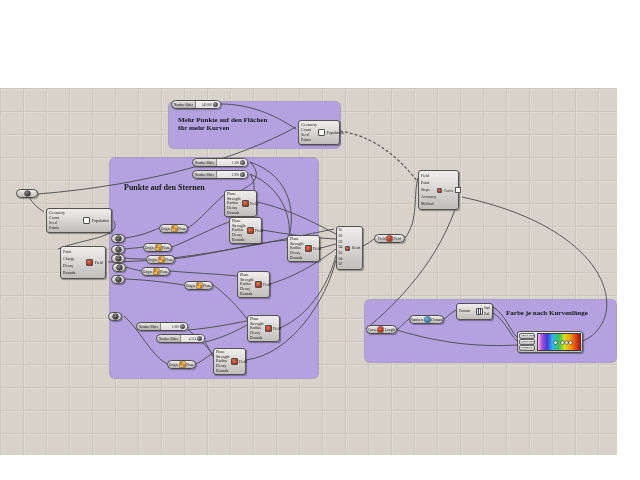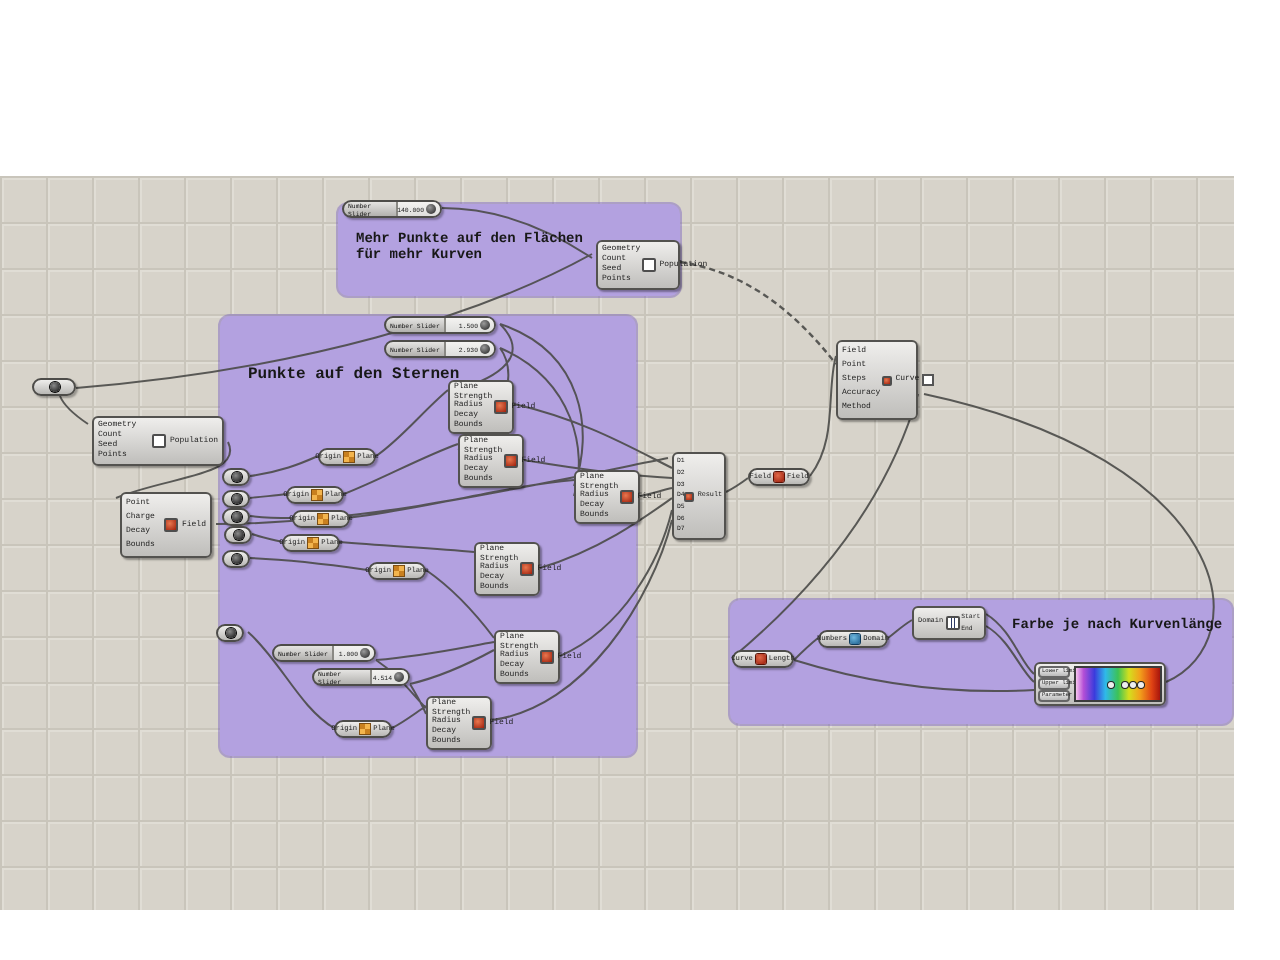--- a/index.html
+++ b/index.html
@@ -1,17 +1,17 @@
 <!DOCTYPE html>
 <html><head>
 <meta charset="utf-8">
 <style>
   html,body{margin:0;padding:0;background:#fff;}
   #stage{position:relative;width:640px;height:480px;background:#fff;overflow:hidden;
-         font-family:Liberation Mono, monospace;}
+         font-family:Liberation Serif, serif;}
   #canvas{position:absolute;left:0;top:88px;width:617px;height:367px;background:#d7d3ca;
     background-image:linear-gradient(#c9c5bb 1px,transparent 1px),
                      linear-gradient(90deg,#c9c5bb 1px,transparent 1px),
                      linear-gradient(#e0ddd5 1px,transparent 1px),
                      linear-gradient(90deg,#e0ddd5 1px,transparent 1px);
     background-size:23px 23px,23px 23px,23px 23px,23px 23px;
     background-position:0 0,0 0,1px 1px,1px 1px;}
   .group{position:absolute;background:#b3a1e0;border-radius:5px;box-shadow:0 0 0 1px #a untested;}
   .group{box-shadow:0 0 0 1px rgba(120,95,190,.45);}
   .gtitle{position:absolute;font-weight:bold;color:#181818;line-height:1.15;white-space:nowrap;}

